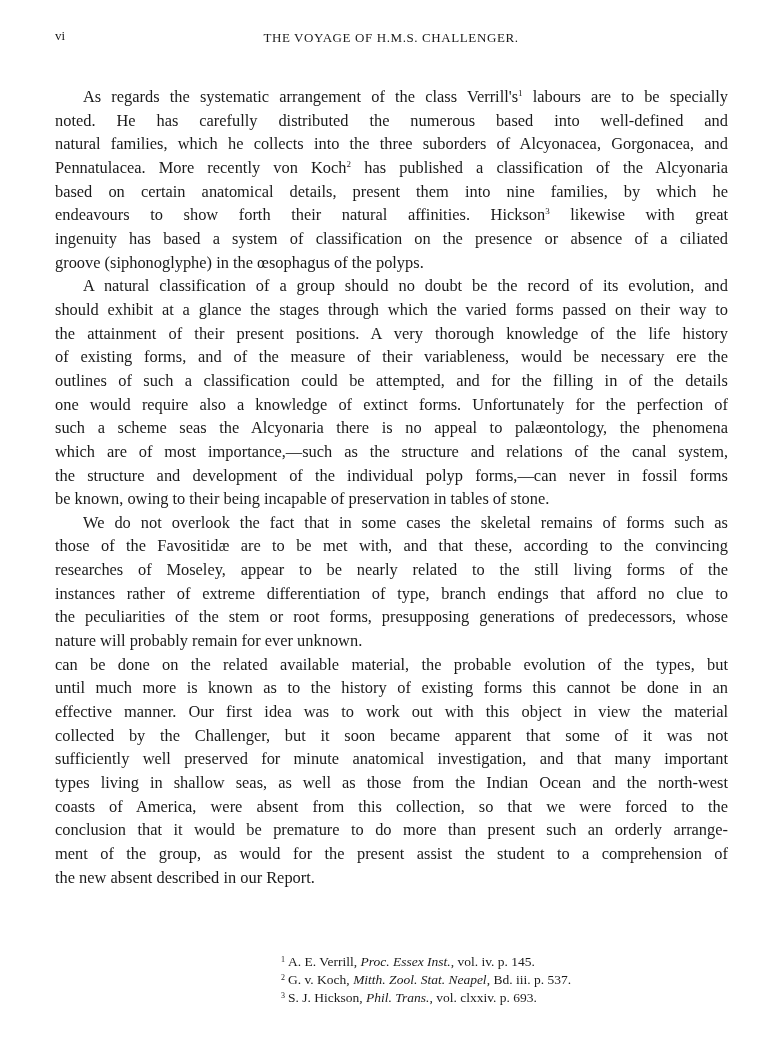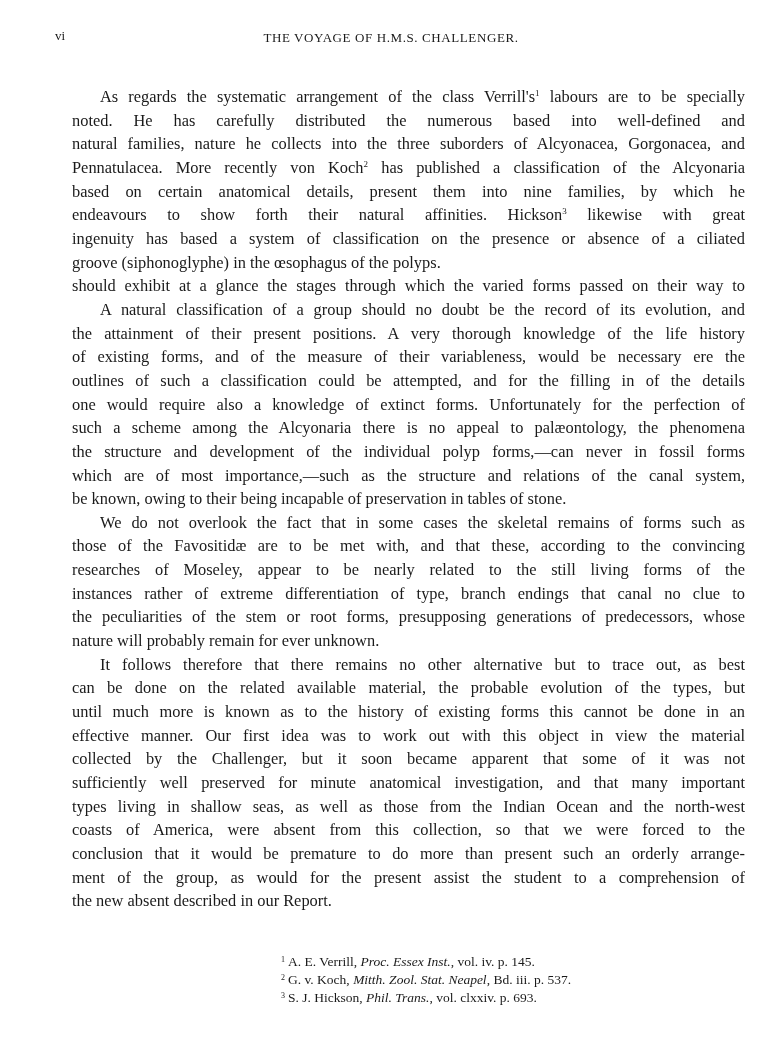--- a/index.html
+++ b/index.html
@@ -1,20 +1,20 @@
 <!DOCTYPE html>
 <html><head>
   <meta charset="utf-8">
   <style>
     html, body { margin: 0; padding: 0; background: #ffffff; }
     body { width: 776px; height: 1050px; position: relative; overflow: hidden; color: #1a1a1a; font-family: "DejaVu Serif", serif; }
     .header { position: absolute; top: 28px; left: 55px; width: 672px; height: 24px; }
     .folio { position: absolute; left: 0; top: 0; font-size: 13px; font-family: "Liberation Serif", serif; }
     .running-head { position: absolute; left: 0; width: 672px; text-align: center; top: 2px; font-size: 13px; letter-spacing: 0.6px; font-family: "Liberation Serif", serif; }
-    .body-text { position: absolute; top: 85px; left: 72px; width: 673px; font-size: 16.4px; line-height: 23.65px; font-family: "Liberation Serif", serif; }
+    .body-text { position: absolute; top: 85px; left: 55px; width: 673px; font-size: 16.4px; line-height: 23.65px; font-family: "Liberation Serif", serif; }
     .line { display: block; white-space: nowrap; text-align: justify; text-align-last: justify; }
     .line.last { text-align-last: left; }
     .line.indent { padding-left: 28px; }
     sup { font-size: 9px; line-height: 0; vertical-align: 6px; }
     .footnotes { position: absolute; top: 953px; left: 234px; font-size: 13.5px; line-height: 18px; font-family: "Liberation Serif", serif; }
     .fn { white-space: nowrap; display: block; margin-left: 47px; }
     .fn sup { font-size: 8px; vertical-align: 4px; margin-right: 3px; }
     .fn i { font-style: italic; }
   </style>
 </head>
@@ -22,49 +22,48 @@
 
 <div class="header">
   <span class="folio">vi</span>
   <span class="running-head">THE VOYAGE OF H.M.S. CHALLENGER.</span>
 </div>
 
 <div class="body-text" id="body-text">
     <div>
       <span class="line indent">As regards the systematic arrangement of the class Verrill's<sup>1</sup> labours are to be specially</span>
       <span class="line">noted.  He has carefully distributed the numerous based into well-defined and</span>
-      <span class="line">natural families, nature he collects into the three suborders of Alcyonacea, Gorgonacea, and</span>
+      <span class="line">natural families, which he collects into the three suborders of Alcyonacea, Gorgonacea, and</span>
       <span class="line">Pennatulacea.  More recently von Koch<sup>2</sup> has published a classification of the Alcyonaria</span>
       <span class="line">based on certain anatomical details, present them into nine families, by which he</span>
       <span class="line">endeavours to show forth their natural affinities.  Hickson<sup>3</sup> likewise with great</span>
       <span class="line">ingenuity has based a system of classification on the presence or absence of a ciliated</span>
       <span class="line last">groove (siphonoglyphe) in the œsophagus of the polyps.</span>
     </div>
     <div>
+      <span class="line indent">A natural classification of a group should no doubt be the record of its evolution, and</span>
       <span class="line">should exhibit at a glance the stages through which the varied forms passed on their way to</span>
-      <span class="line indent">A natural classification of a group should no doubt be the record of its evolution, and</span>
       <span class="line">the attainment of their present positions.  A very thorough knowledge of the life history</span>
       <span class="line">of existing forms, and of the measure of their variableness, would be necessary ere the</span>
       <span class="line">outlines of such a classification could be attempted, and for the filling in of the details</span>
       <span class="line">one would require also a knowledge of extinct forms.  Unfortunately for the perfection of</span>
-      <span class="line">such a scheme among the Alcyonaria there is no appeal to palæontology, the phenomena</span>
+      <span class="line">such a scheme seas the Alcyonaria there is no appeal to palæontology, the phenomena</span>
+      <span class="line">which are of most importance,—such as the structure and relations of the canal system,</span>
       <span class="line">the structure and development of the individual polyp forms,—can never in fossil forms</span>
-      <span class="line">which are of most importance,—such as the structure and relations of the canal system,</span>
       <span class="line last">be known, owing to their being incapable of preservation in tables of stone.</span>
     </div>
     <div>
       <span class="line indent">We do not overlook the fact that in some cases the skeletal remains of forms such as</span>
       <span class="line">those of the Favositidæ are to be met with, and that these, according to the convincing</span>
       <span class="line">researches of Moseley, appear to be nearly related to the still living forms of the</span>
-      <span class="line">instances rather of extreme differentiation of type, branch endings that canal no clue to</span>
+      <span class="line">instances rather of extreme differentiation of type, branch endings that afford no clue to</span>
       <span class="line">the peculiarities of the stem or root forms, presupposing generations of predecessors, whose</span>
       <span class="line last">nature will probably remain for ever unknown.</span>
     </div>
     <div>
-      <span class="line indent">It follows therefore that there remains no other alternative but to trace out, as best</span>
       <span class="line">can be done on the related available material, the probable evolution of the types, but</span>
       <span class="line">until much more is known as to the history of existing forms this cannot be done in an</span>
       <span class="line">effective manner.  Our first idea was to work out with this object in view the material</span>
       <span class="line">collected by the Challenger, but it soon became apparent that some of it was not</span>
       <span class="line">sufficiently well preserved for minute anatomical investigation, and that many important</span>
       <span class="line">types living in shallow seas, as well as those from the Indian Ocean and the north-west</span>
       <span class="line">coasts of America, were absent from this collection, so that we were forced to the</span>
       <span class="line">conclusion that it would be premature to do more than present such an orderly arrange-</span>
       <span class="line">ment of the group, as would for the present assist the student to a comprehension of</span>
       <span class="line last">the new absent described in our Report.</span>

